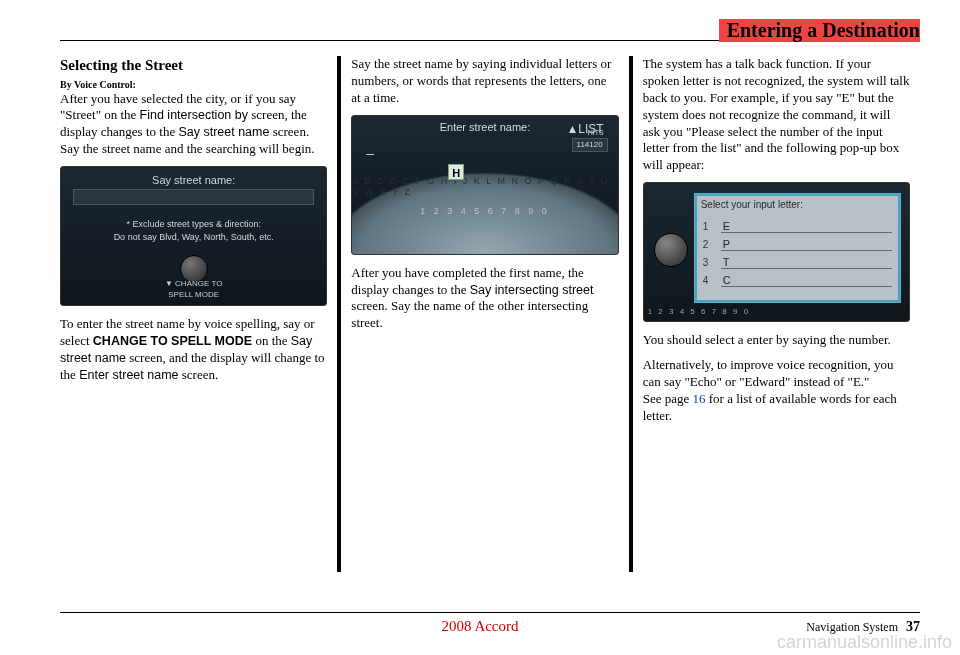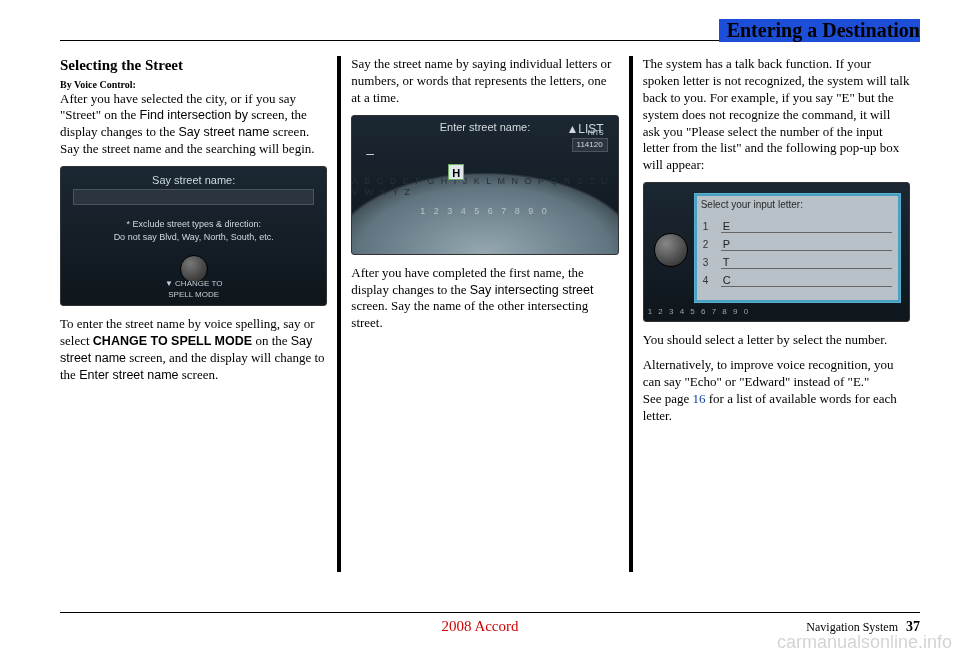--- a/index.html
+++ b/index.html
@@ -19,21 +19,21 @@
     }
     .rule-top {
       border-top: 1px solid #000;
       margin-top: 22px;
     }
     .page-title {
       text-align: right;
       font-size: 20px;
       font-weight: bold;
       margin-top: -22px;
-      background: #1d4ed8;
+      background: #ef4444;
       display: inline-block;
       float: right;
       padding-left: 8px;
     }
     .columns {
       clear: both;
       display: flex;
       gap: 0;
       padding-top: 14px;
       height: 530px;
@@ -253,21 +253,21 @@
             <div class="v">T</div>
           </div>
           <div class="row">
             <div class="n">4</div>
             <div class="v">C</div>
           </div>
         </div>
         <div class="bgletters">1 2 3 4 5 6 7 8 9 0</div>
       </div>
 
-      <div class="p">You should select a letter by select the number.</div>
+      <div class="p">You should select a enter by saying the number.</div>
       <div class="p">
         <span>Alternatively, to improve voice recognition, you can say "Echo" or "Edward" instead of "E."</span><br>
         <span>See page </span><span class="link">16</span><span> for a list of available words for each letter.</span>
       </div>
     </div>
 
   </div>
 
   <div class="rule-bottom"></div>
   <div class="footer-year">2008  Accord</div>

